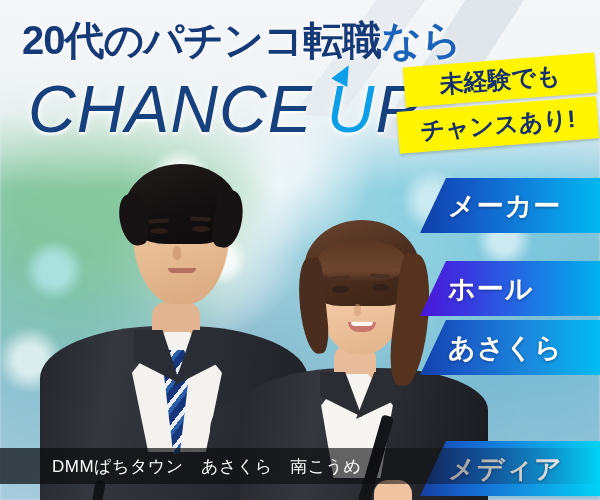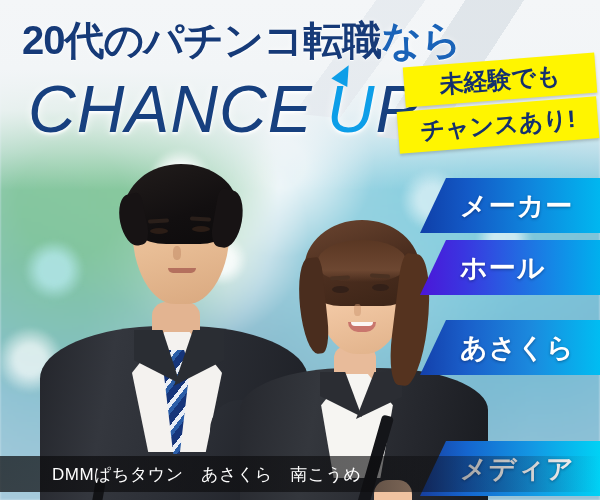--- a/index.html
+++ b/index.html
@@ -182,32 +182,32 @@
 
   
   .menu-btn{
     position:absolute;left:420px;width:180px;height:55px;
     clip-path:polygon(26px 0,100% 0,100% 100%,0 100%);
     display:flex;align-items:center;
     box-shadow:0 2px 4px rgba(0,0,0,.22);
   }
   .menu-btn span{
     color:#ffffff;font-weight:bold;font-size:27px;letter-spacing:1px;
-    margin-left:40px;white-space:nowrap;
+    margin-left:28px;white-space:nowrap;
     text-shadow:0 1px 3px rgba(0,20,60,.45);
   }
   #btn0{top:178px;background:linear-gradient(90deg,#0f3fa8 0%,#1359c6 26%,#0f86dd 62%,#00b7f0 100%);}
-  #btn1{top:240px;background:linear-gradient(90deg,#4b16d8 0%,#3a35e0 24%,#1f72e2 60%,#00b0ee 100%);}
+  #btn1{top:261px;background:linear-gradient(90deg,#4b16d8 0%,#3a35e0 24%,#1f72e2 60%,#00b0ee 100%);}
   #btn2{top:320px;background:linear-gradient(90deg,#1340ab 0%,#1a5fca 26%,#1b8ade 62%,#00bdf2 100%);}
   #btn3{top:391px;background:linear-gradient(90deg,#7b1fd4 0%,#5b2ae0 24%,#2a6be4 60%,#00b5ef 100%);}
   #btn4{top:441px;background:linear-gradient(90deg,#173f9f 0%,#1566cf 26%,#1397e3 62%,#00d2f5 100%);}
 
   
   #credit{
-    position:absolute;left:0;bottom:8px;width:600px;height:36px;
+    position:absolute;left:0;bottom:16px;width:600px;height:36px;
     background:linear-gradient(90deg,rgba(12,12,14,.72) 0%,rgba(12,12,14,.62) 62%,rgba(12,12,14,0) 100%);
     display:flex;align-items:center;
   }
   #credit-text{
     color:#ffffff;font-size:17px;margin-left:52px;white-space:nowrap;letter-spacing:.5px;
   }
 </style>
 </head>
 <body>
 

